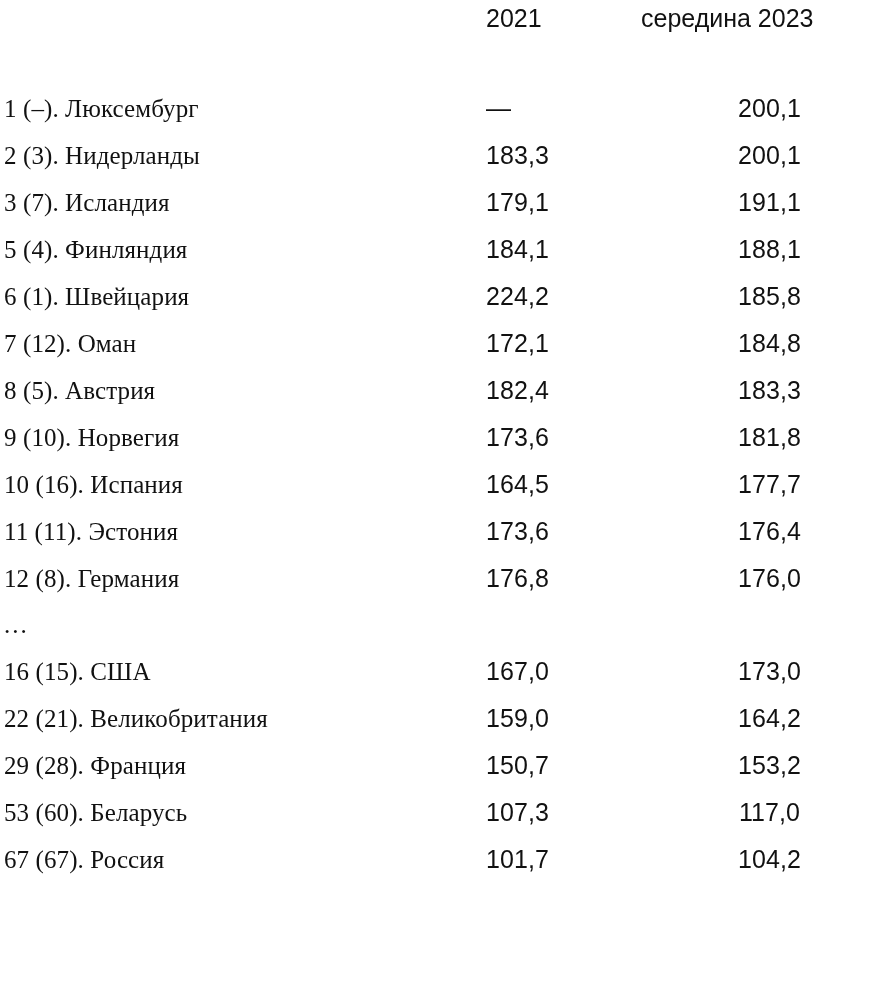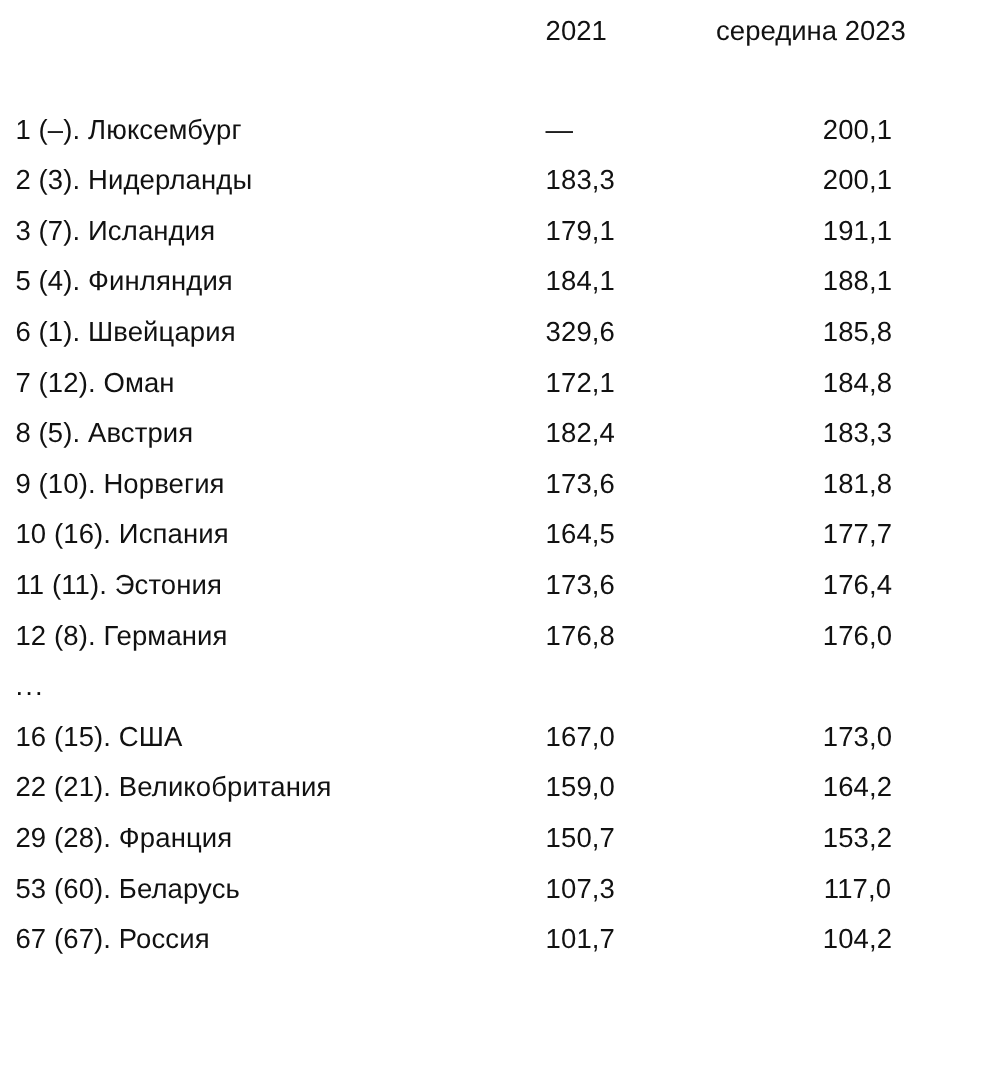--- a/index.html
+++ b/index.html
@@ -12,21 +12,21 @@
     height: 988px;
     font-family: "Liberation Sans", sans-serif;
     color: #111111;
     overflow: hidden;
   }
   .sheet {
     position: relative;
     width: 894px;
     height: 784px;
     box-sizing: border-box;
-    padding: 14px;
+    padding: 4px;
   }
   table.rank-table {
     border-collapse: collapse;
     width: 894px;
     table-layout: fixed;
   }
   table.rank-table col.c-label { width: 480px; }
   table.rank-table col.c-v1 { width: 155px; }
   table.rank-table col.c-v2 { width: 259px; }
 
@@ -44,21 +44,21 @@
 
   tbody td {
     font-size: 25px;
     line-height: 46px;
     height: 46px;
     padding: 0;
     vertical-align: baseline;
     white-space: nowrap;
     letter-spacing: 0.1px;
   }
-  tbody td.label { padding-left: 0; }
+  tbody td.label { padding-left: 0; font-family: Liberation Serif, serif; }
   tbody td.v1 { padding-left: 2px; }
   tbody td.v2 { padding-left: 2px; text-align: center; }
   tbody tr.ellipsis td.label {
     font-size: 25px;
     letter-spacing: 2px;
   }
 </style>
 </head>
 <body>
 
@@ -92,21 +92,21 @@
           <td class="v1">179,1</td>
           <td class="v2">191,1</td>
         </tr>
         <tr>
           <td class="label">5 (4). Финляндия</td>
           <td class="v1">184,1</td>
           <td class="v2">188,1</td>
         </tr>
         <tr>
           <td class="label">6 (1). Швейцария</td>
-          <td class="v1">329,6</td>
+          <td class="v1">224,2</td>
           <td class="v2">185,8</td>
         </tr>
         <tr>
           <td class="label">7 (12). Оман</td>
           <td class="v1">172,1</td>
           <td class="v2">184,8</td>
         </tr>
         <tr>
           <td class="label">8 (5). Австрия</td>
           <td class="v1">182,4</td>

